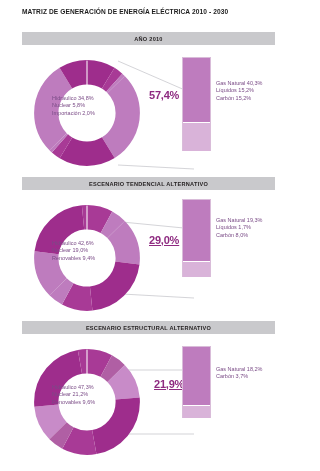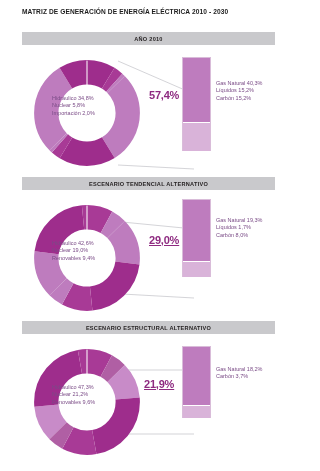--- a/index.html
+++ b/index.html
@@ -178,21 +178,21 @@
           <line x1="50" y1="9" x2="50" y2="50"></line>
         </g>
       </svg>
       <div class="donut-center-text">
         <div>Hidráulico 47,3%</div>
         <div>Nuclear 21,2%</div>
         <div>Renovables 9,6%</div>
       </div>
     </div>
 
-    <div class="bigpct" style="left:144px;top:57px;text-decoration:underline;">21,9%</div>
+    <div class="bigpct" style="left:154px;top:57px;text-decoration:underline;">21,9%</div>
 
     <div class="bar" style="left:182px;top:25px;height:72px;">
       <div class="bar-seg" style="height:83%;background:#BE7CBE;"></div>
       <div class="bar-seg" style="height:17%;background:#D9B3D9;border-top:0.5px solid #ffffff;"></div>
     </div>
 
     <div class="legend" style="left:216px;top:45px;">
       <div>Gas Natural 18,2%</div>
       <div>Carbón 3,7%</div>
     </div>

